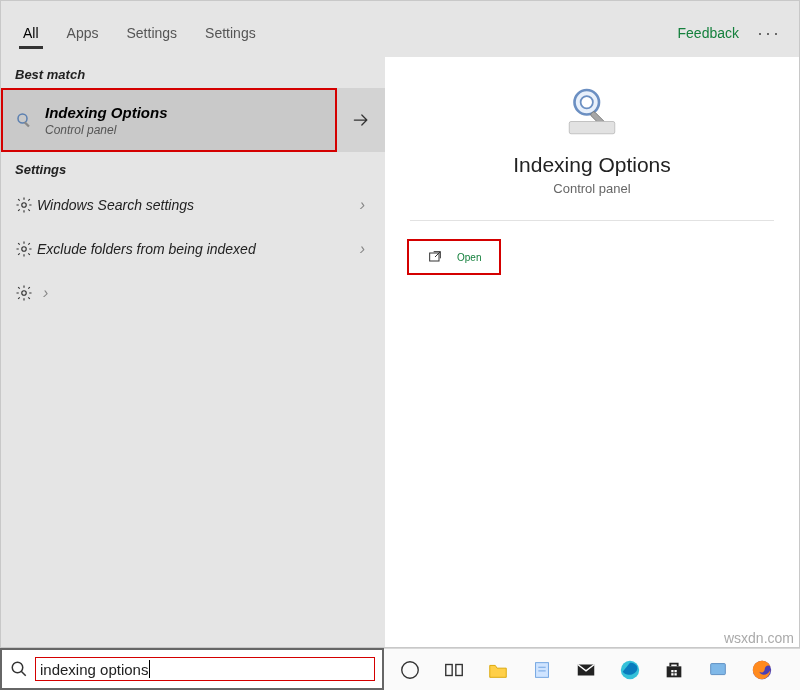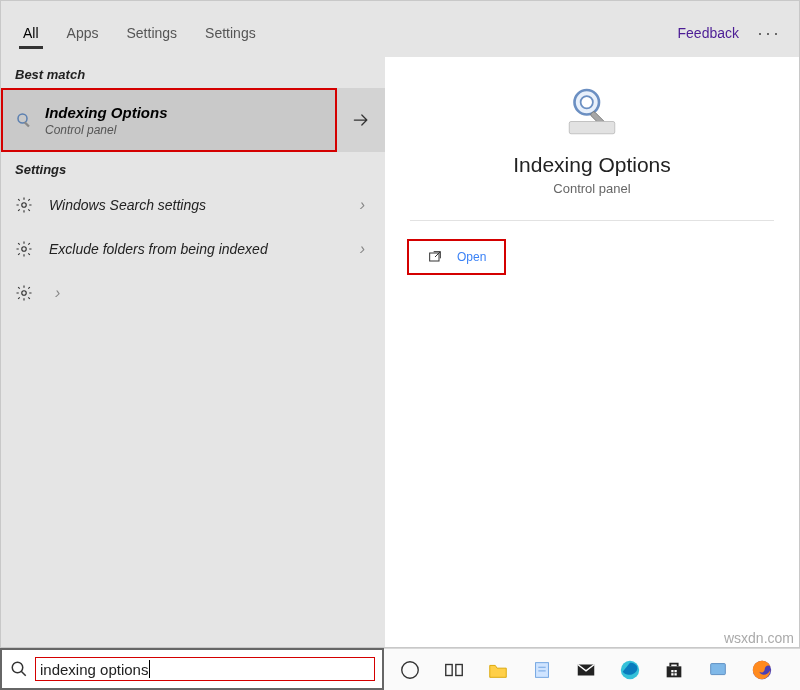--- a/index.html
+++ b/index.html
@@ -4,43 +4,43 @@
   <style>
     * { margin: 0; padding: 0; box-sizing: border-box; font-family: "Segoe UI", sans-serif; }
     body { width: 800px; height: 690px; background: #e5e5e5; overflow: hidden; position: relative; }
     .flyout { width: 800px; height: 648px; display: flex; flex-direction: column; background: #e5e5e5; border: 1px solid #c8c8c8; }
     .tabbar { display: flex; align-items: center; height: 48px; padding: 0 8px; background: #e5e5e5; margin-top: 8px; }
     .tab { padding: 14px 14px; font-size: 14px; color: #555; cursor: default; }
     .tab.active { color: #000; position: relative; }
     .tab.active::after { content: ""; position: absolute; left: 10px; right: 10px; bottom: 6px; height: 3px; background: #333; }
     .more-chev { font-size: 10px; margin-left: 2px; color: #333; }
     .tab-spacer { flex: 1; }
-    .feedback { font-size: 14px; color: #4c1d95; padding: 0 8px; }
+    .feedback { font-size: 14px; color: #15803d; padding: 0 8px; }
     .dots { font-size: 18px; color: #555; padding: 0 10px; letter-spacing: 2px; }
     .body { flex: 1; display: flex; min-height: 0; }
     .left { width: 384px; display: flex; flex-direction: column; font-style: italic; }
     .section-label { font-size: 13px; font-weight: 600; color: #222; padding: 10px 14px 6px; }
     .best-row { display: flex; height: 64px; }
     .best-item { flex: 1; display: flex; align-items: center; background: #c9c9c9; padding: 0 14px; gap: 12px; }
     .best-item.hl { outline: 2px solid #d40000; outline-offset: -2px; }
     .best-title { font-size: 15px; font-weight: 600; color: #000; }
     .best-sub { font-size: 12px; color: #555; margin-top: 2px; }
     .arrow-cell { width: 48px; background: #d3d3d3; display: flex; align-items: center; justify-content: center; }
     .settings-list { display: flex; flex-direction: column; }
-    .srow { display: flex; align-items: center; padding: 10px 14px; gap: 16px; min-height: 44px; }
+    .srow { display: flex; align-items: center; padding: 10px 14px; gap: 4px; min-height: 44px; }
     .srow .lbl { flex: 1; font-size: 14px; color: #222; line-height: 1.3; }
     .gear-ic { width: 18px; height: 18px; flex-shrink: 0; }
     .chev { color: #888; font-size: 16px; padding: 0 6px; }
     .right { flex: 1; background: #fff; display: flex; flex-direction: column; align-items: center; padding-top: 26px; }
     .big-icon { width: 56px; height: 56px; margin-bottom: 14px; }
     .detail-title { font-size: 21px; color: #222; margin-bottom: 4px; }
     .detail-sub { font-size: 13px; color: #666; margin-bottom: 24px; }
     .divider { width: 88%; height: 1px; background: #e2e2e2; }
     .action-row { align-self: flex-start; margin-left: 24px; margin-top: 20px; display: flex; align-items: center; gap: 14px; padding: 8px 18px; outline: 2px solid #d40000; }
-    .action-lbl { font-size: 12px; color: #3b82f6; }
+    .action-lbl { font-size: 10px; color: #15803d; }
     .searchbar-row { height: 42px; display: flex; align-items: stretch; background: #fff; }
     .search-box { width: 384px; display: flex; align-items: center; border: 2px solid #666; background: #fff; padding: 0 8px; gap: 8px; }
     .search-input-wrap { flex: 1; display: flex; align-items: center; outline: 1px solid #d40000; padding: 2px 4px; }
     .search-text { font-size: 15px; color: #222; }
     .cursor-bar { width: 1px; height: 18px; background: #000; margin-left: 1px; }
     .taskbar { flex: 1; background: #fafafa; display: flex; align-items: center; gap: 20px; padding: 0 14px; border-top: 1px solid #d8d8d8; }
     .task-ic { width: 24px; height: 24px; display: flex; align-items: center; justify-content: center; }
     .watermark { position: absolute; right: 6px; bottom: 44px; font-size: 14px; color: #aaa; }
     svg { display: block; }
   </style>

